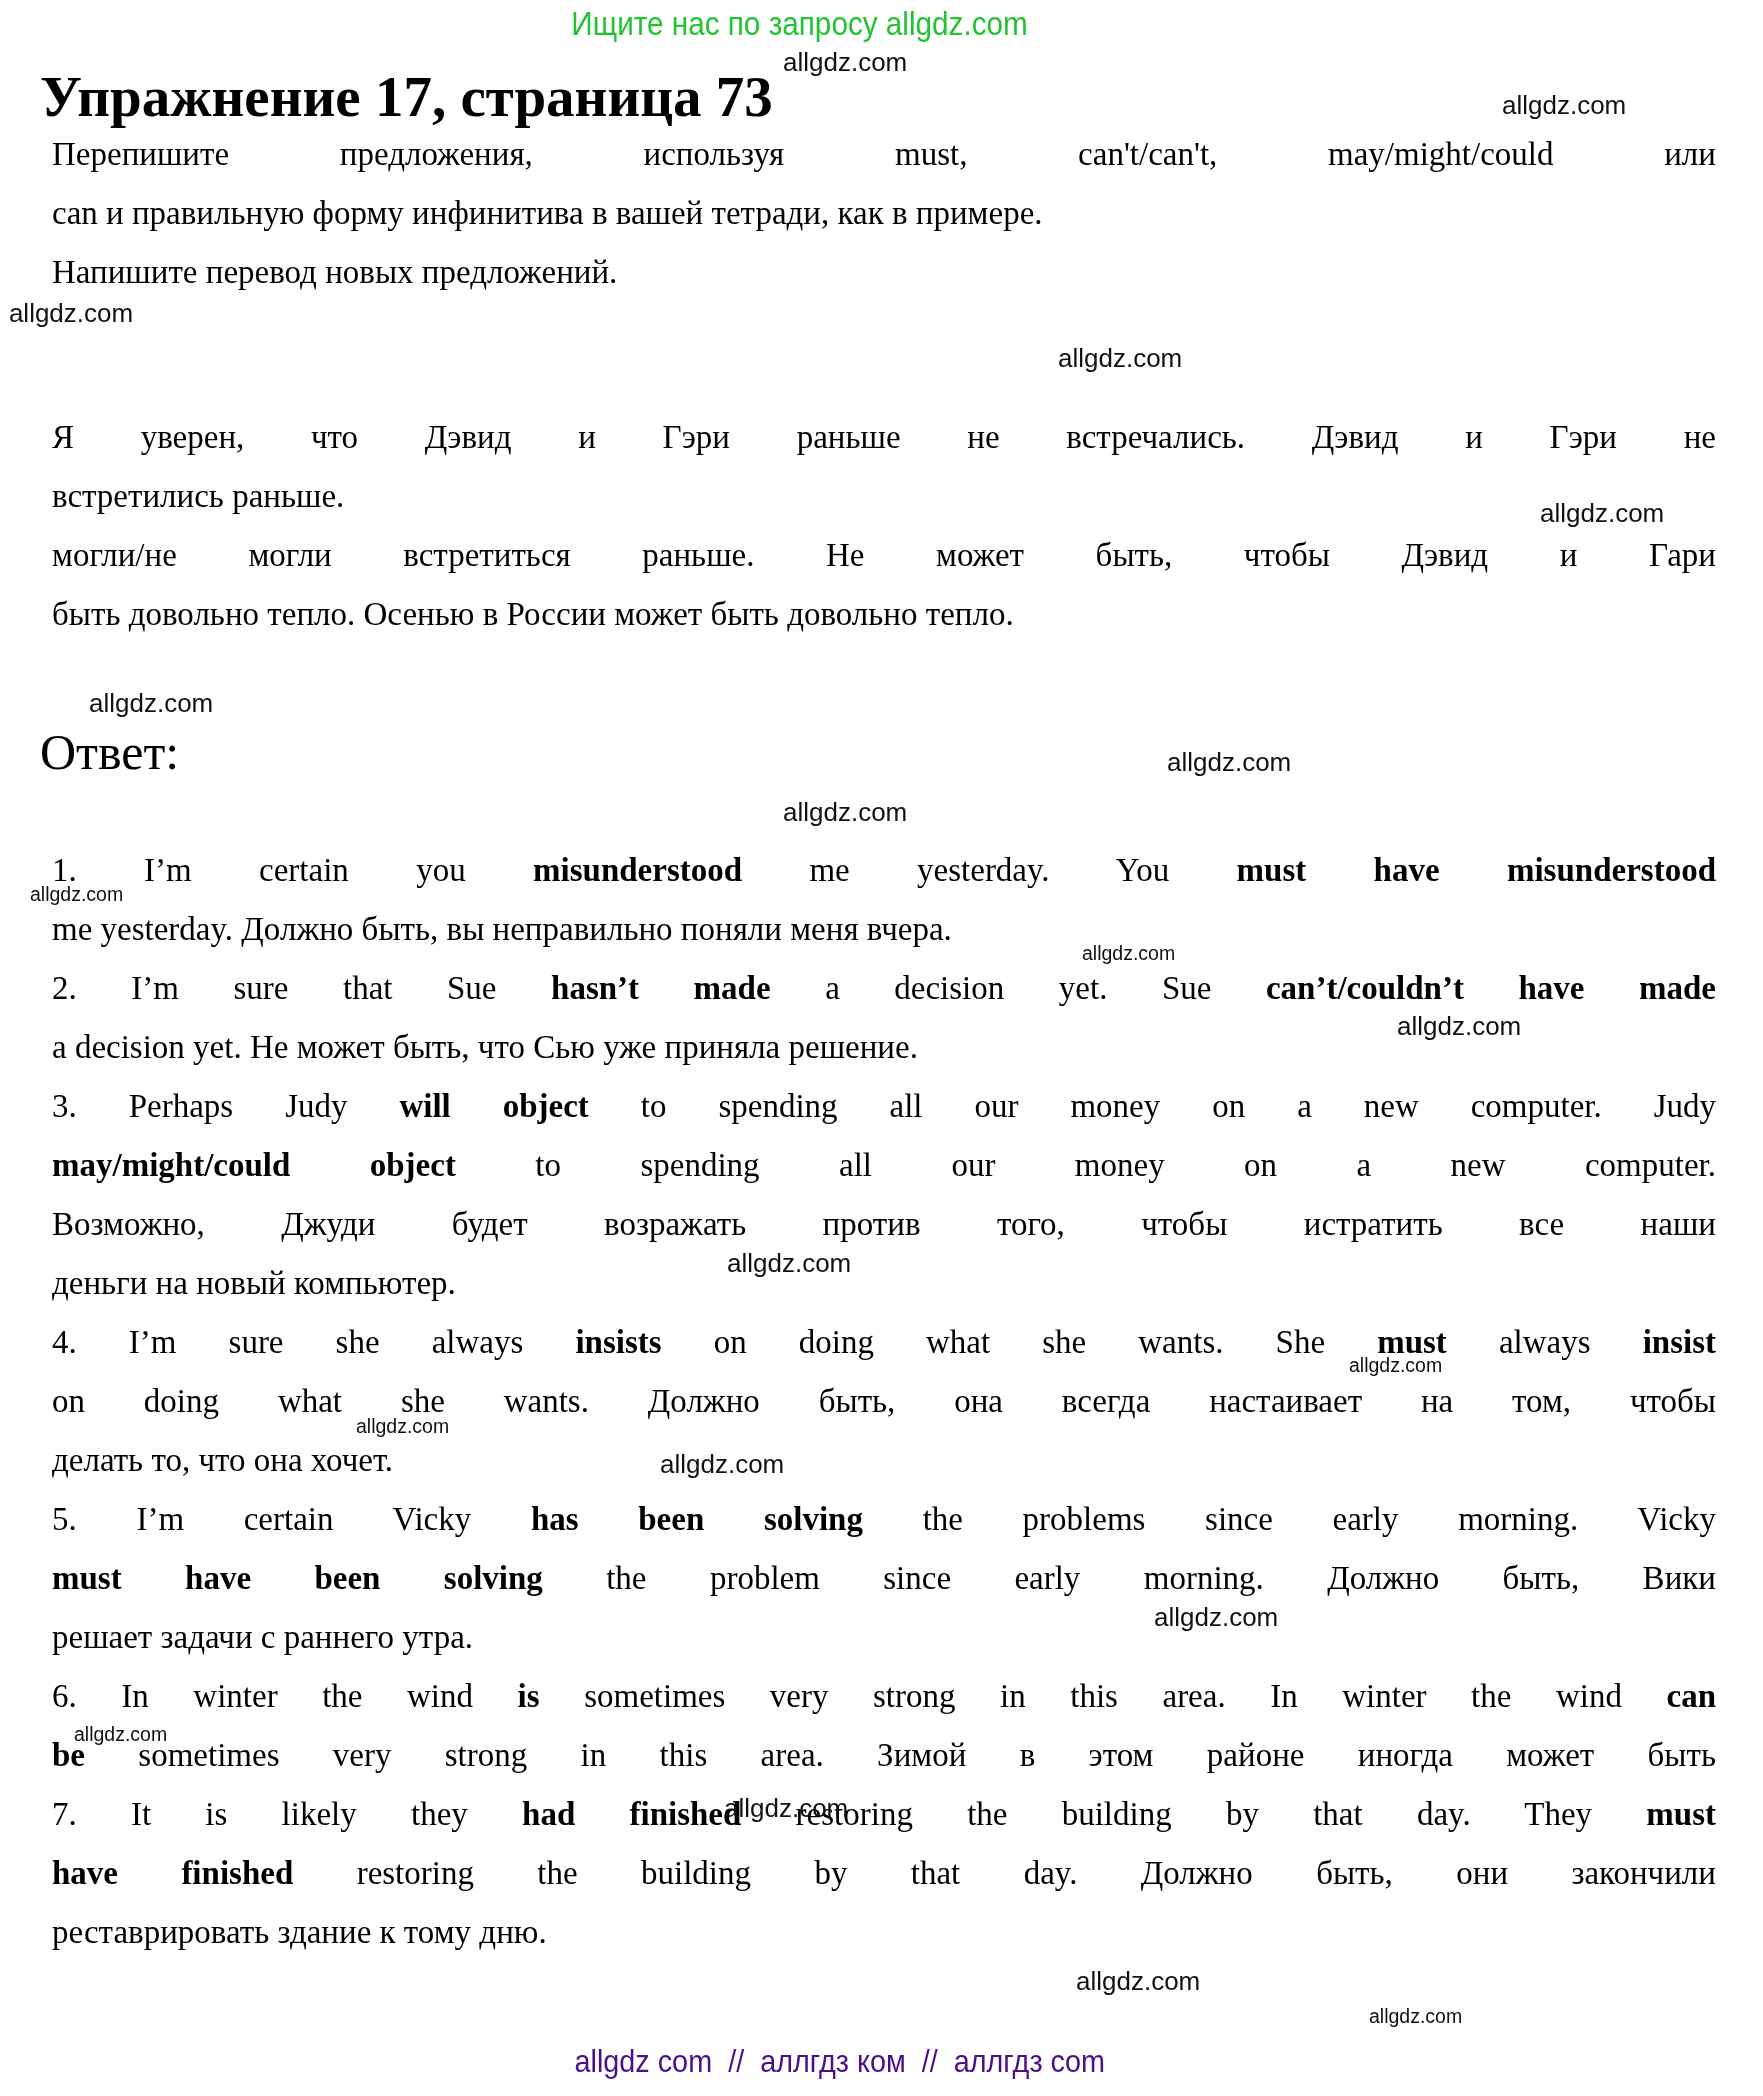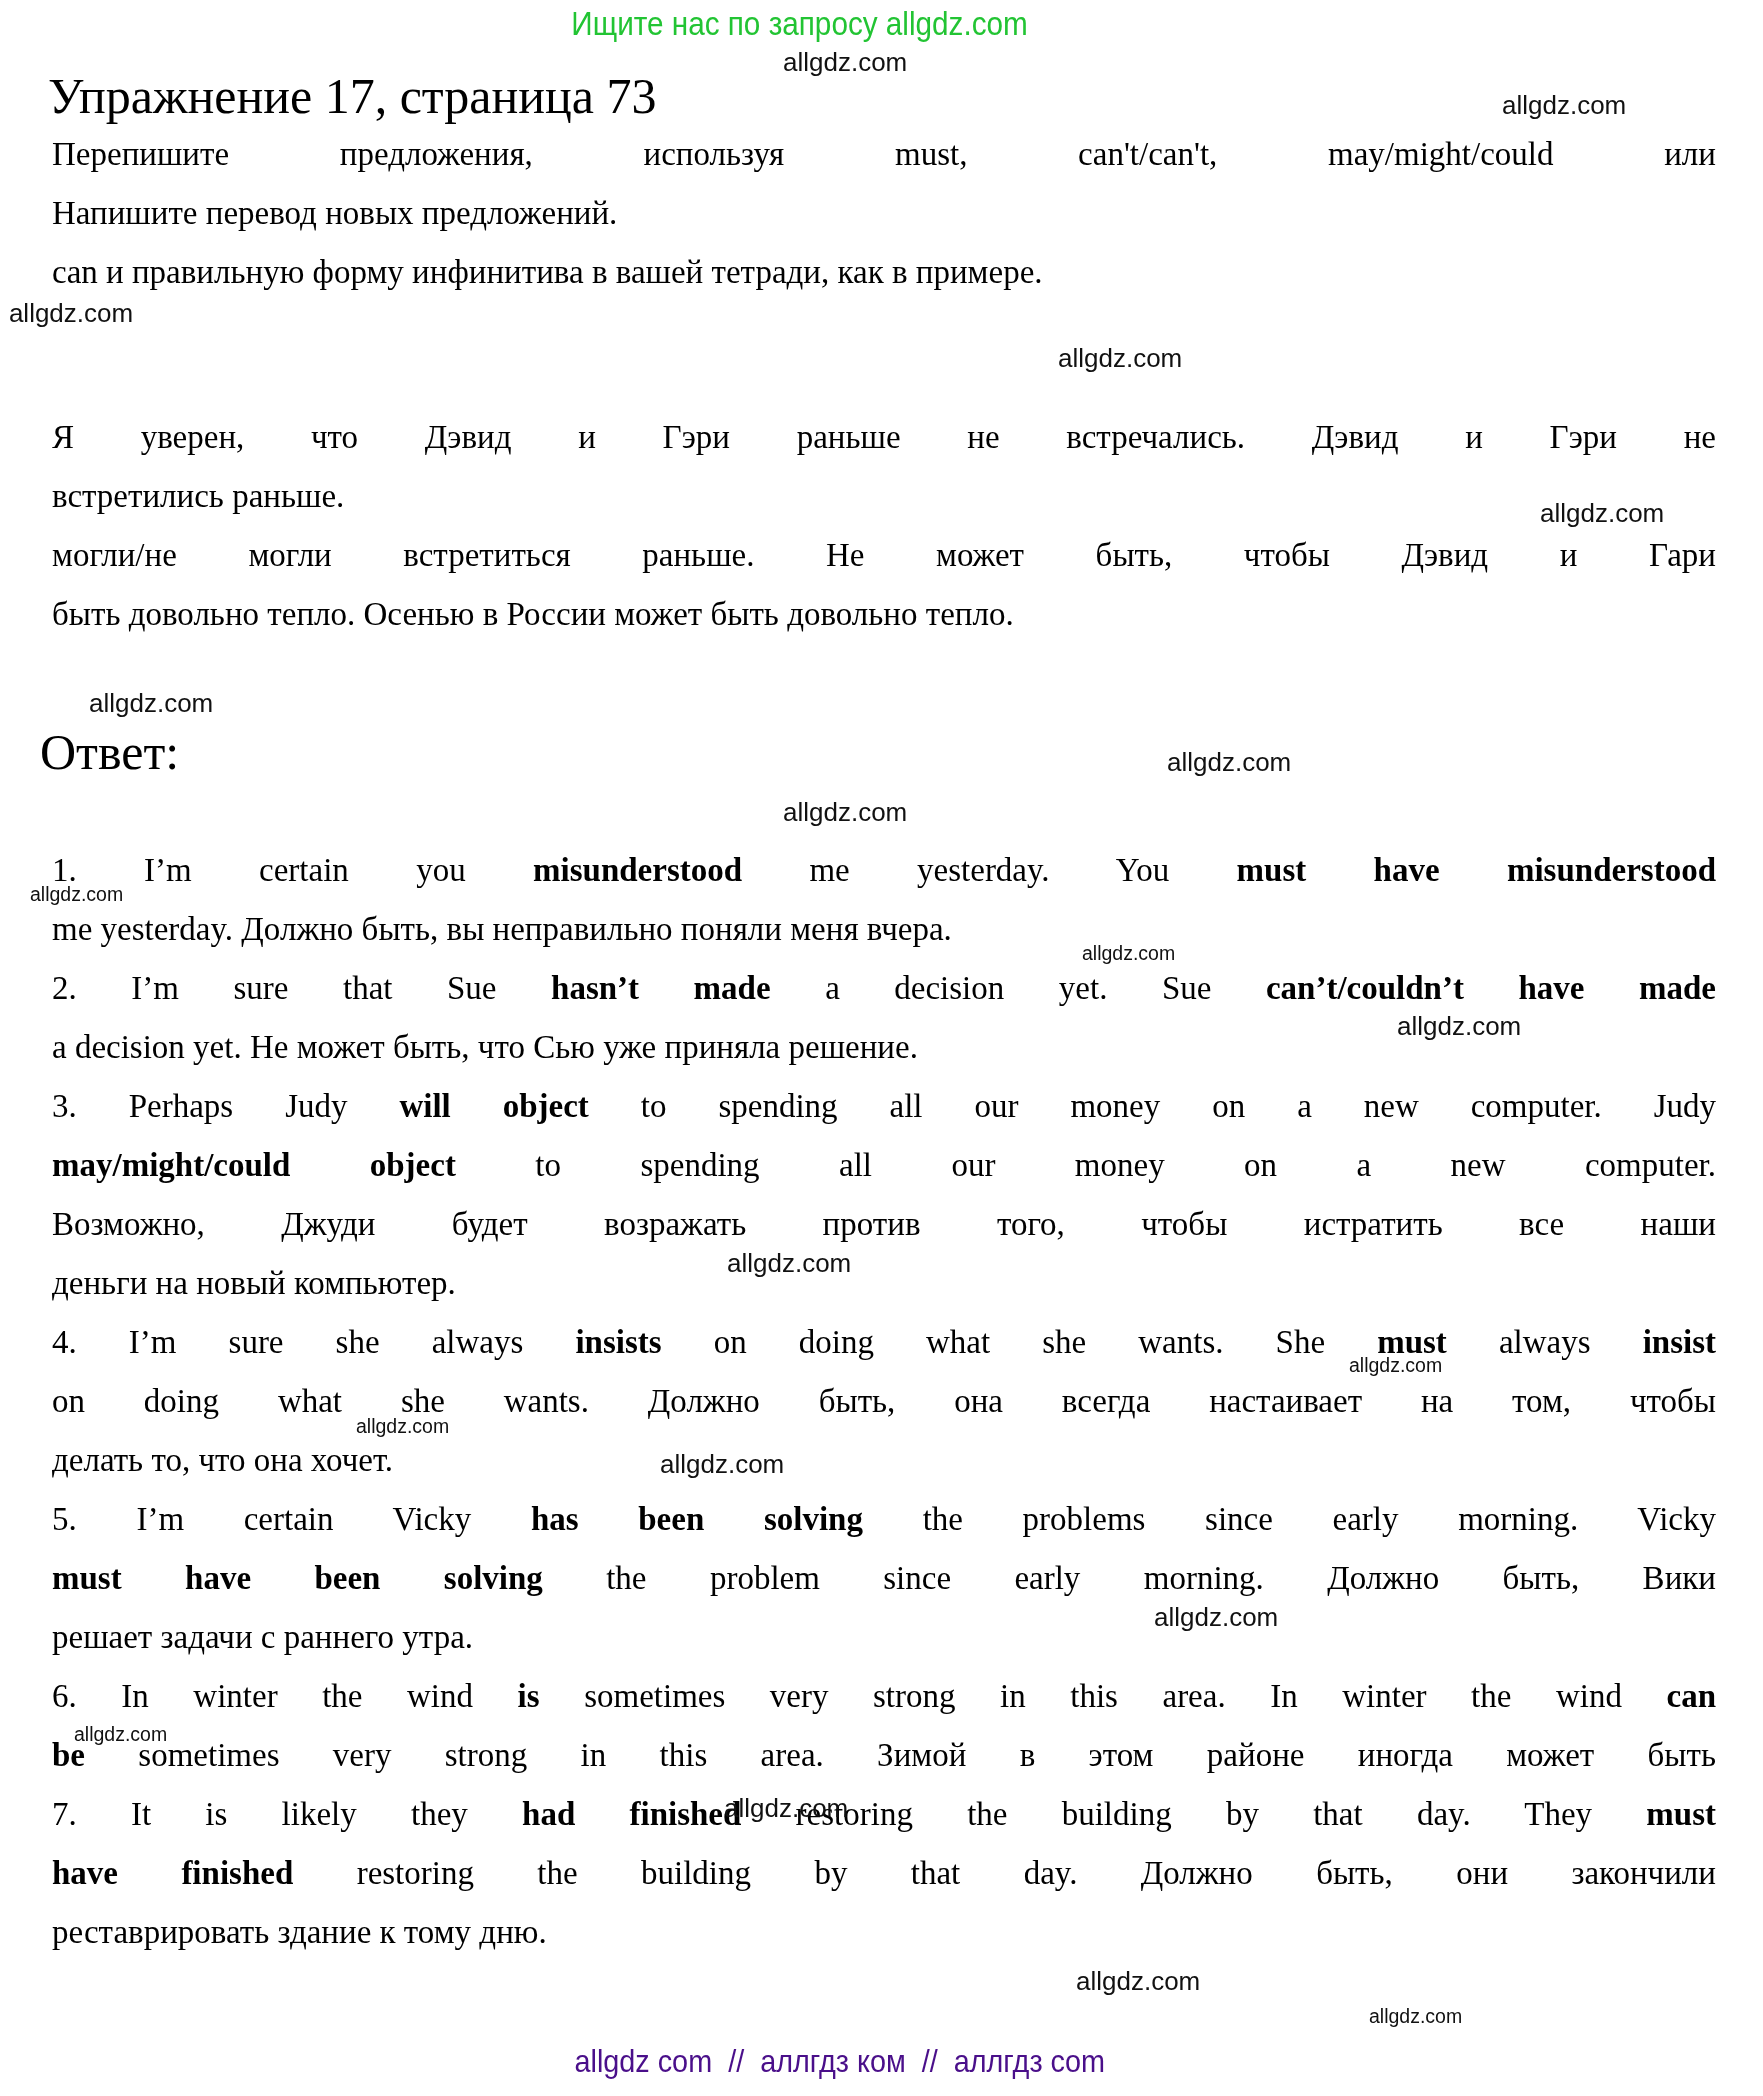--- a/index.html
+++ b/index.html
@@ -8,22 +8,22 @@
   .serif { font-family:"Liberation Serif","DejaVu Serif",serif; color:#000; }
   .sans { font-family:"Liberation Sans","DejaVu Sans",sans-serif; }
   .banner {
     position:absolute; left:0; width:1600px; text-align:center;
     white-space:nowrap;
   }
   .banner span { display:inline-block; transform:scaleX(0.9); transform-origin:center; }
   .header-banner { top:3.5px; font-size:33px; line-height:39px; }
   .footer-banner { top:2042px; font-size:32px; line-height:39px;padding-left:40px; }
   .title {
-    position:absolute; left:48px; top:67px; font-size:50px; line-height:59px;
-    font-weight:normal; white-space:nowrap;
+    position:absolute; left:40px; top:67px; font-size:57px; line-height:59px;
+    font-weight:bold; white-space:nowrap;
   }
   .block { position:absolute; left:52px; width:1664px; font-size:33px; line-height:59px; }
   .line { height:59px; white-space:nowrap; overflow:visible; text-align:left; }
   .line.j { text-align:justify; text-align-last:justify; }
   .line b { font-weight:bold;margin-top:16px; }
   .answer-label { position:absolute; left:40px; top:723px; font-size:50px; line-height:59px; white-space:nowrap; }
   .wm { position:absolute; white-space:nowrap; color:#111; line-height:1; }
   .wm.big { font-size:26px; }
   .wm.small { font-size:19.5px; }
 </style>
@@ -33,22 +33,22 @@
 <div class="page">
 
   <div class="banner header-banner sans">
     <span style="color: rgb(34, 196, 51);">Ищите нас по запросу allgdz.com</span>
   </div>
 
   <div class="title serif">Упражнение 17, страница 73</div>
 
   <div class="block serif" style="top:125px;">
       <div class="line j"><span>Перепишите предложения, используя must, can't/can't, may/might/could или</span></div>
+      <div class="line"><span>can и правильную форму инфинитива в вашей тетради, как в примере.</span></div>
       <div class="line"><span>Напишите перевод новых предложений.</span></div>
-      <div class="line"><span>can и правильную форму инфинитива в вашей тетради, как в примере.</span></div>
     </div>
 
   <div class="block serif" style="top:364px;margin-top:44px;">
       <div class="line j"><span>Я уверен, что Дэвид и Гэри раньше не встречались. Дэвид и Гэри не</span></div>
       <div class="line"><span>встретились раньше.</span></div>
       <div class="line j"><span>могли/не могли встретиться раньше. Не может быть, чтобы Дэвид и Гари</span></div>
       <div class="line"><span>быть довольно тепло. Осенью в России может быть довольно тепло.</span></div>
     </div>
 
   <div class="answer-label serif">Ответ:</div>

